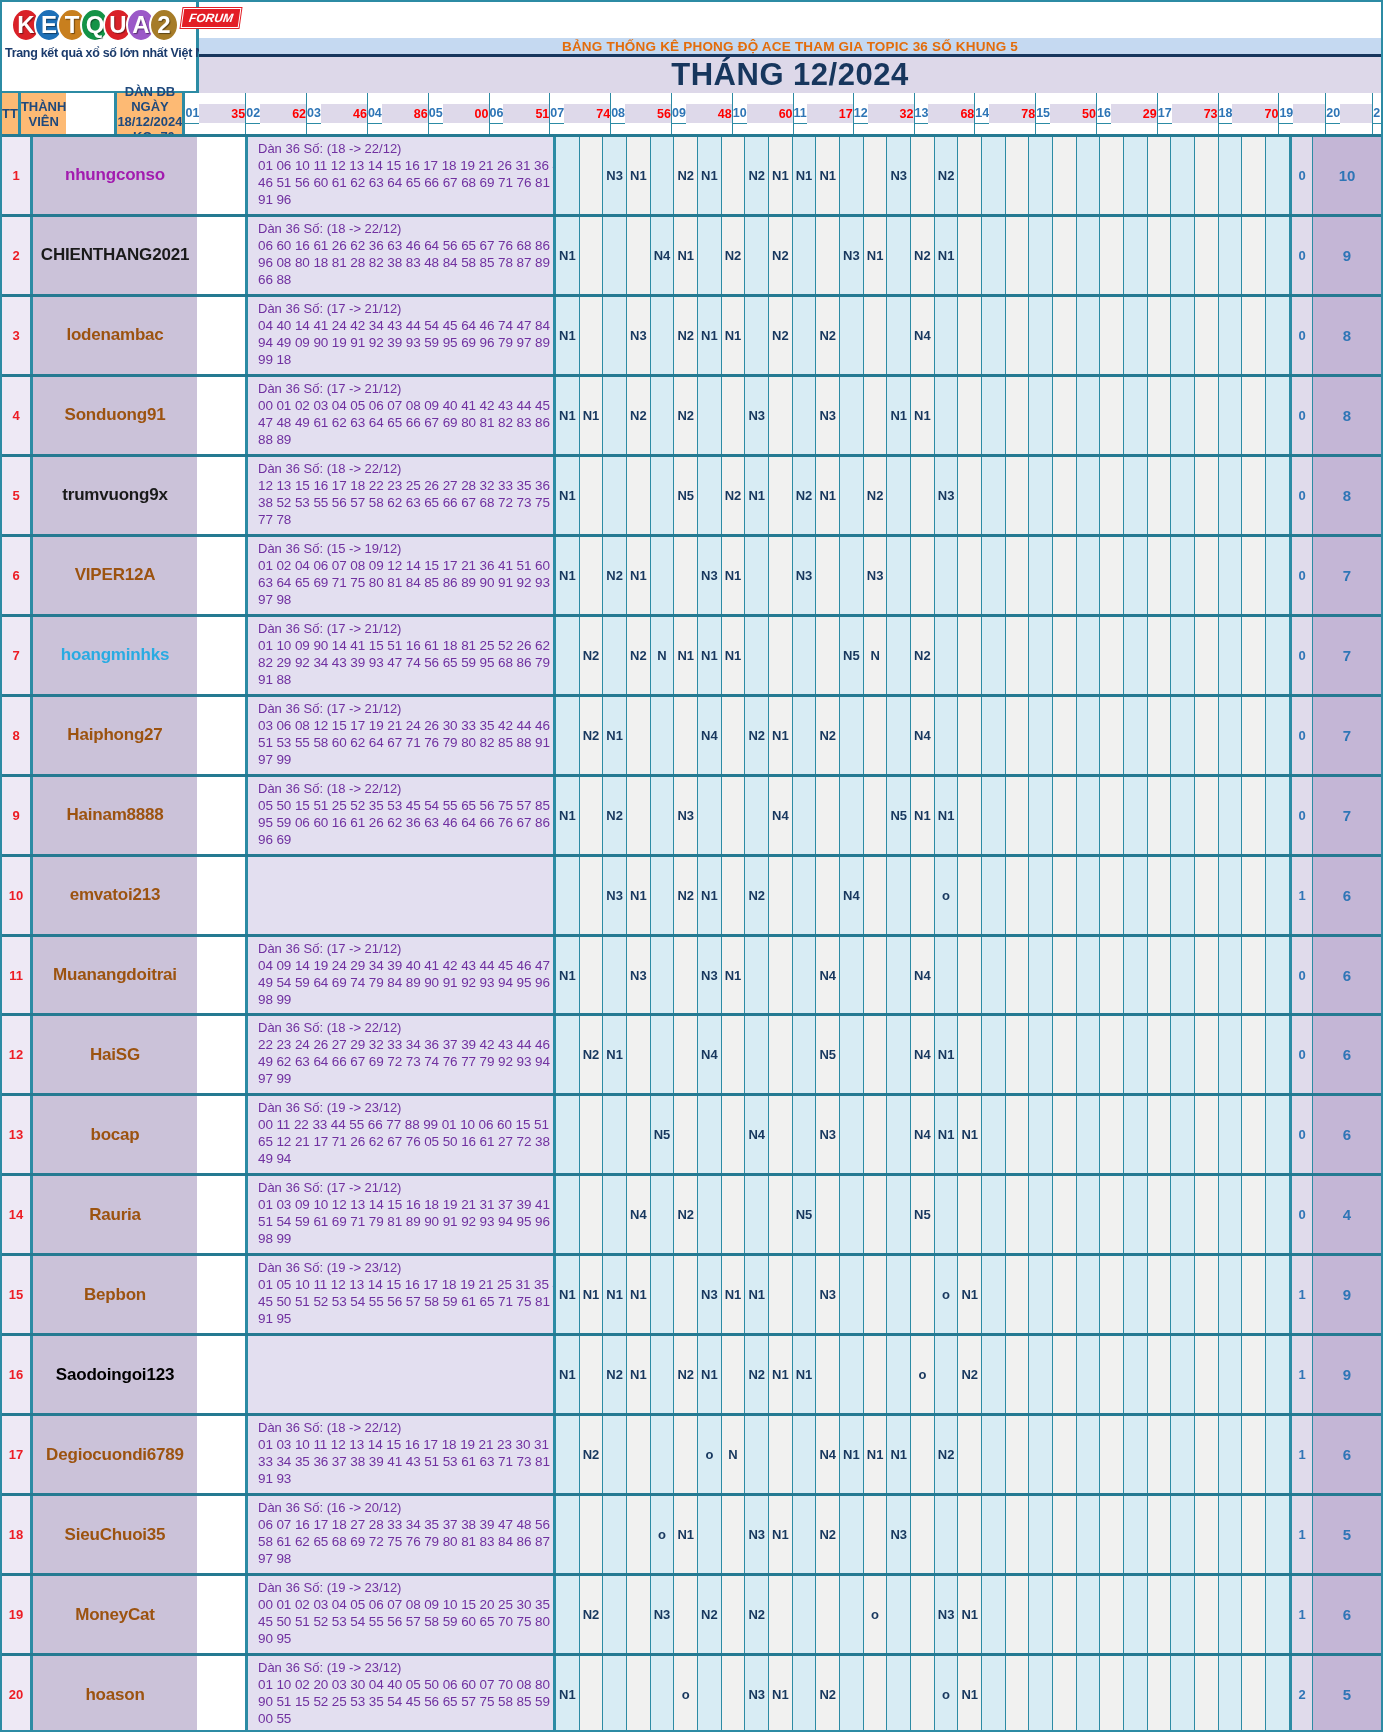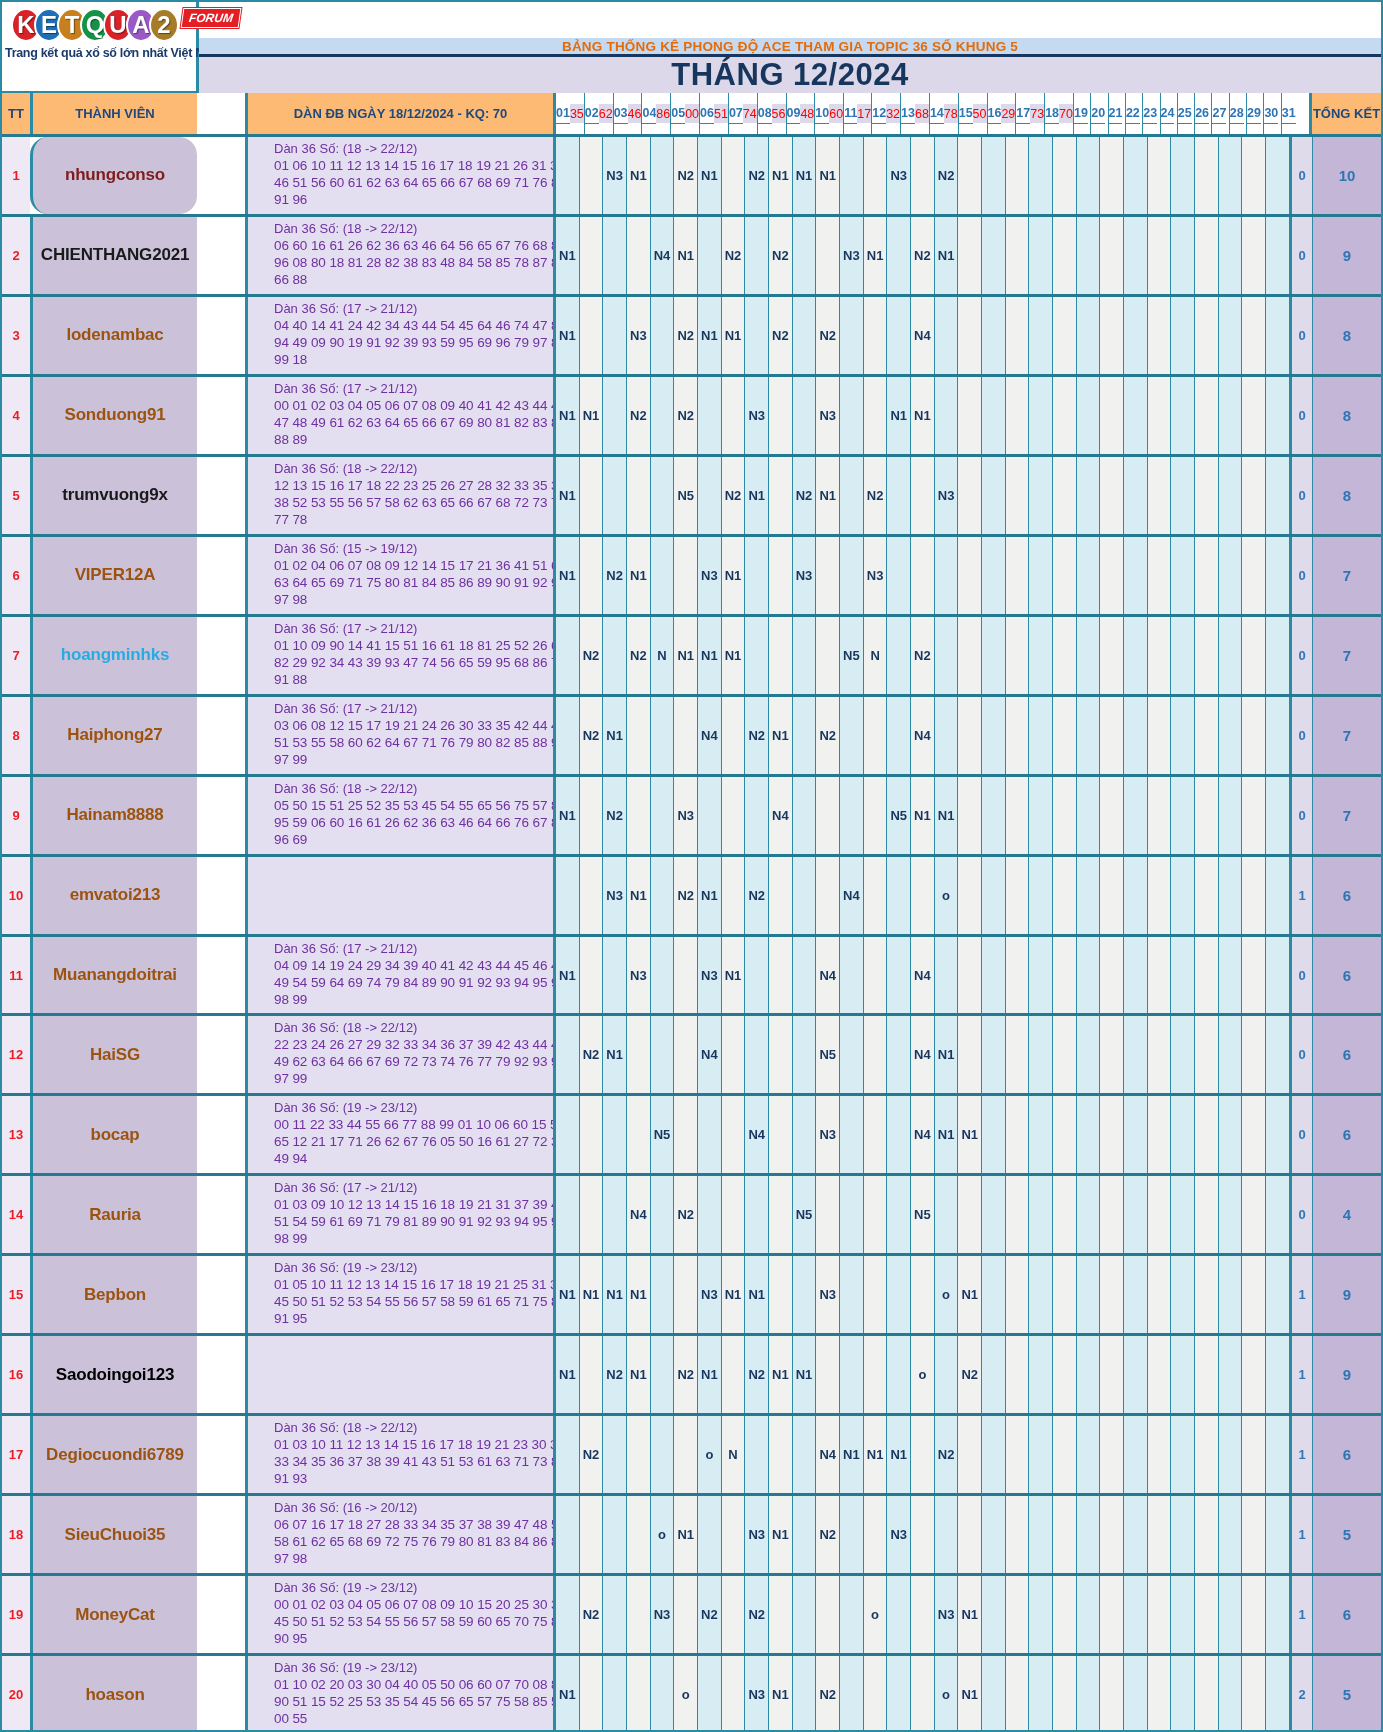--- a/index.html
+++ b/index.html
@@ -48,32 +48,32 @@
     display:flex; align-items:center; justify-content:center; text-align:center;
   }
   .c-total-header { width:72px; border-left:3px solid #2c8ba4;margin-left:11px; }
   .day-col { flex:1; display:flex; border-left:1px solid #2c8ba4;align-items:center; }
   .day-col:first-child { border-left:none; }
   .day-num {
     height:21px; background:#fff; color:#2e75b6; font-weight:bold; font-size:12.5px;
     display:flex; align-items:center; justify-content:center; border-bottom:1px solid #2c8ba4;
   }
   .day-val {
-    height:19px; background:#ded9ea; color:#ff0000; font-weight:normal; font-size:12.5px;
-    display:flex; align-items:center; justify-content:center;
+    height:19px; background:#ded9ea; color:#ff0000; font-weight:bold; font-size:12.5px;
+    display:flex; align-items:center; justify-content:center;padding-left:32px;
   }
   
   .tbody { height:1599px; display:flex; flex-direction:column; }
   .row { display:flex; flex:1; border-top:3px solid #257a92; min-height:0; }
   .cell { display:flex; align-items:center; justify-content:center; min-width:0; }
   .cell.c-tt { background:#eee9f5; color:#ed1c24; font-weight:bold; font-size:13px; }
   .cell.c-member { background:#cbc2d9; font-weight:bold; font-size:17px; text-align:center; letter-spacing:-0.2px; cursor:pointer; }
   .cell.c-dan {
     background:#e3dff0; flex-direction:column; align-items:flex-start; justify-content:flex-start;
-    padding:3px 4px 0 26px; color:#7030a0; overflow:hidden;
+    padding:3px 4px 0 10px; color:#7030a0; overflow:hidden;
   }
   .dan-title { font-size:13px; line-height:17px; white-space:nowrap; }
   .dan-line { font-size:13.5px; line-height:17px; white-space:nowrap; letter-spacing:-0.1px; }
   .day { flex:1; display:flex; align-items:center; justify-content:center; border-left:1px solid #2c8ba4;
          color:#17375e; font-weight:bold; font-size:13px; overflow:hidden; }
   .day:first-child { border-left:none; }
   .day.odd { background:#d8ecf4; }
   .day.even { background:#f1f1f0; }
   .cell.c-tmiss { background:#e0dbeb; color:#2e75b6; font-weight:bold; font-size:13px; }
   .cell.c-thit { background:#c4b6d6; color:#2e75b6; font-weight:bold; font-size:15px; }
@@ -234,21 +234,21 @@
           <div class="day-num">31</div>
           <div class="day-val empty"></div>
         </div>
       </div>
     <div class="hcell c-total-header">TỔNG KẾT</div>
   </div>
 
   <div class="tbody">
       <div class="row">
         <div class="cell c-tt">1</div>
-        <div class="cell c-member" style="color: #7f1d1d; border-radius: 18px;">nhungconso</div>
+        <div class="cell c-member" style="color: #a21caf;">nhungconso</div>
         <div class="cell c-dan">
           <div class="dan-title">Dàn 36 Số: (18 -&gt; 22/12)</div>
           <div class="dan-line">01 06 10 11 12 13 14 15 16 17 18 19 21 26 31 36 41</div>
           <div class="dan-line">46 51 56 60 61 62 63 64 65 66 67 68 69 71 76 81 86</div>
           <div class="dan-line">91 96</div>
         </div>
         <div class="c-days">
           <div class="day odd"></div>
           <div class="day even"></div>
           <div class="day odd">N3</div>

